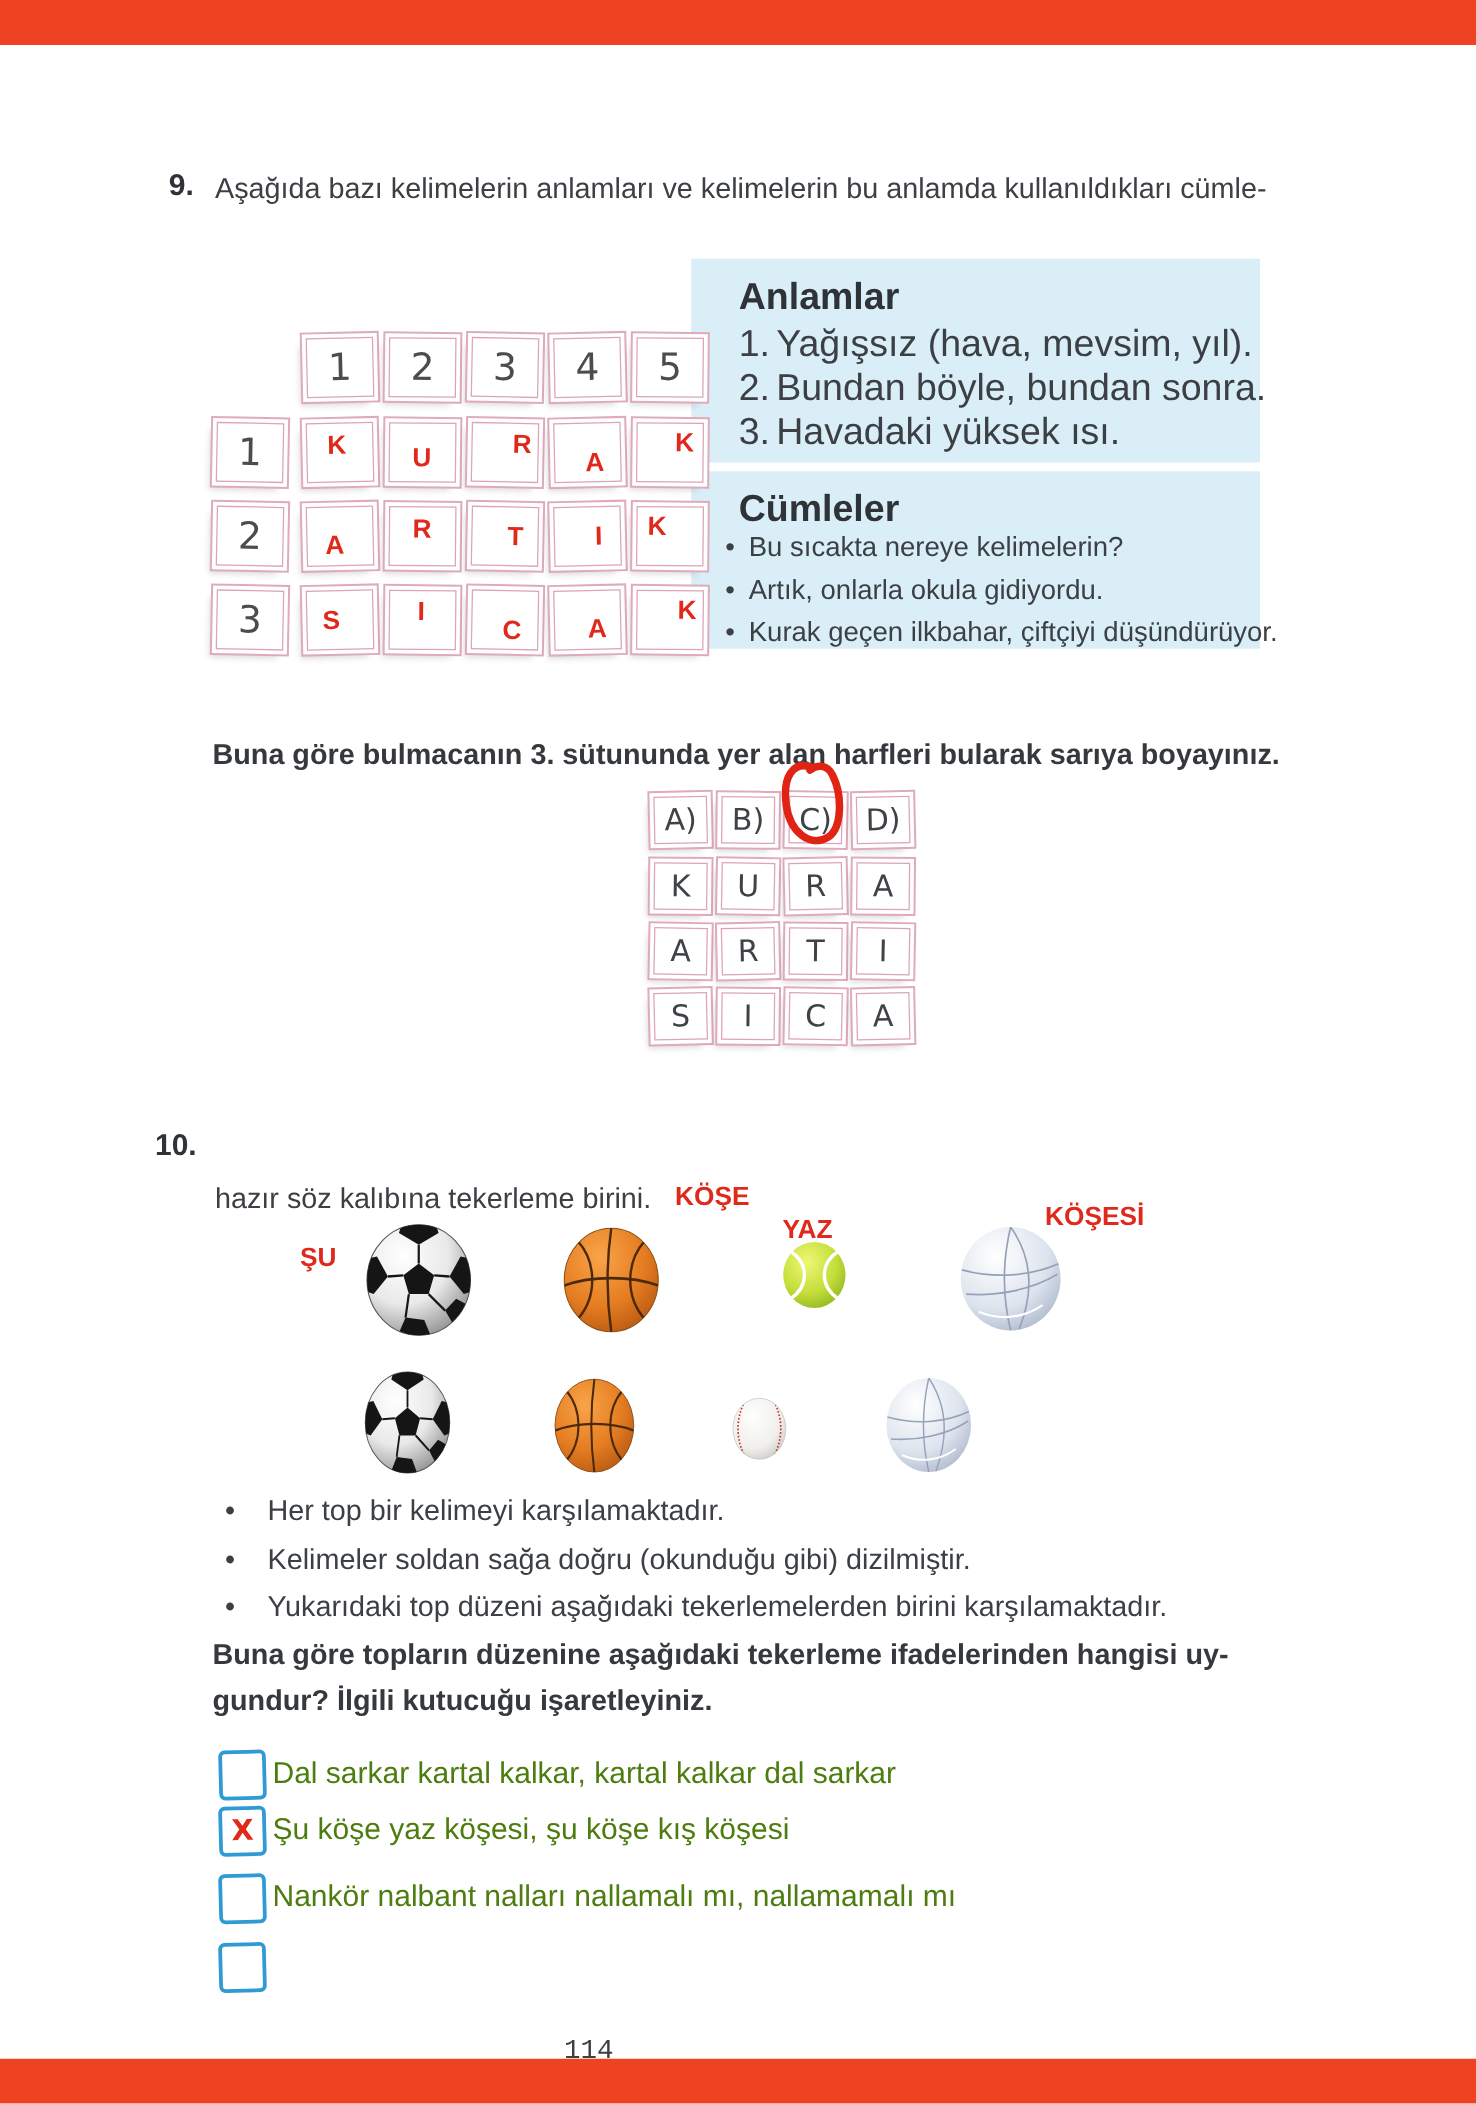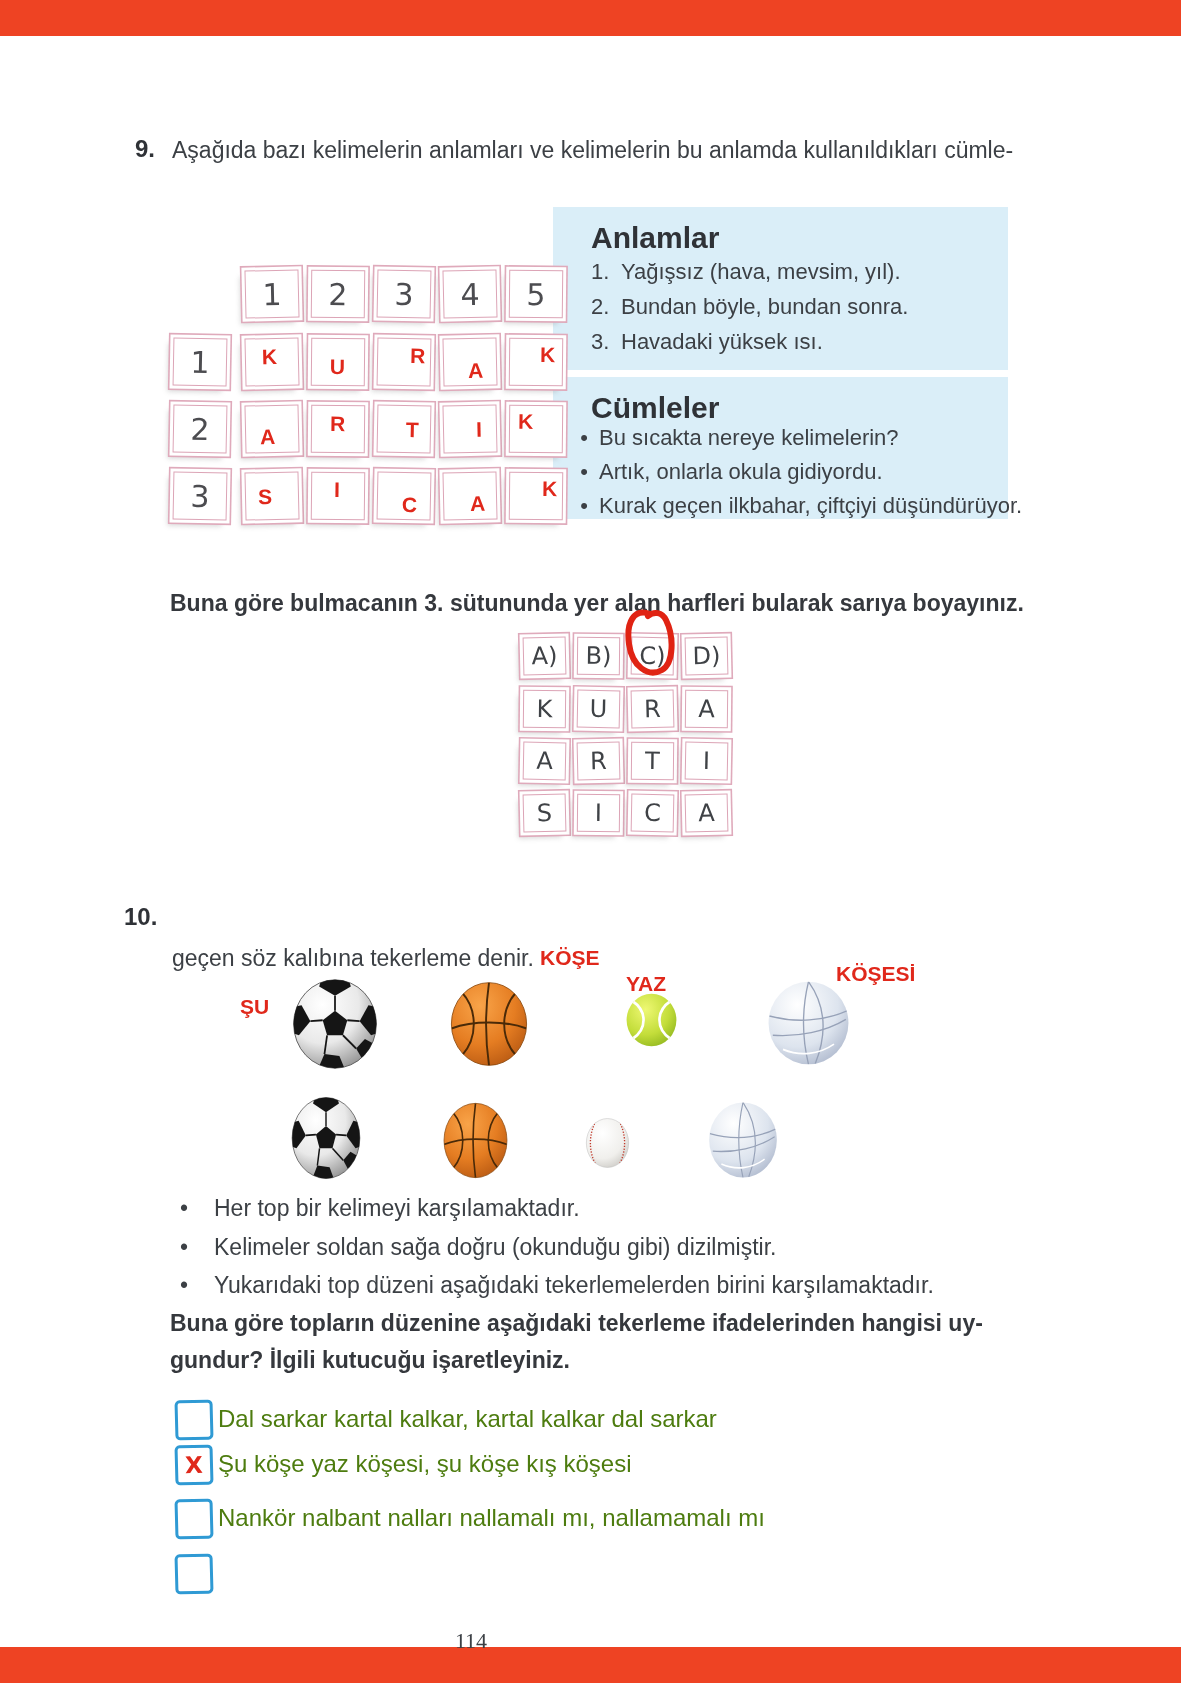--- a/index.html
+++ b/index.html
@@ -9,21 +9,21 @@
   .band.top{top:0}.band.bottom{top:1647px}
 
   .abs{position:absolute;}
   .btxt{font-size:23px;color:#3c4045;line-height:30px;white-space:nowrap;}
   .bold{font-weight:700;color:#35383d;}
   .qnum{font-weight:700;font-size:24px;color:#2f3237;}
 
   
   .bluebox{position:absolute;left:553px;width:455px;background:#daeef8;}
   .bluebox .title{font-weight:700;font-size:30px;color:#2f3237;margin:14px 0 0 38px;}
-  .bitem{position:absolute;left:38px;font-size:22px;color:#3c4045;white-space:nowrap;}
+  .bitem{position:absolute;left:38px;font-size:30px;color:#3c4045;white-space:nowrap;}
   .bitem .n{display:inline-block;width:30px;}
   .sitem{position:absolute;left:16px;font-size:22px;color:#3c4045;white-space:nowrap;}
   .sitem .dot{display:inline-block;width:30px;text-align:center;}
 
   
   .pcell{position:absolute;background:#fff;border:1.4px solid #dca4b6;
          box-shadow:0 0 0 3px #ffffff,0 0 0 4.6px #dfaabb,-5px 6px 5px rgba(120,120,120,.28);}
   .pcell:nth-child(3n){transform:rotate(1.1deg);}
   .pcell:nth-child(3n+1){transform:rotate(-1.3deg);}
   .pcell:nth-child(3n+2){transform:rotate(.6deg);}
@@ -39,21 +39,21 @@
   .bullet-line .dot{display:inline-block;width:34px;text-align:left;padding-left:8px;}
 
   
   .chk{position:absolute;left:175px;width:32px;height:34px;background:#fff;
        border:3.5px solid #2f9ad4;border-radius:5px;transform:rotate(-1.5deg);
        display:flex;align-items:center;justify-content:center;
        font-size:23px;font-weight:700;color:#e0281b;font-family:"DejaVu Sans",sans-serif;}
   .opt-text{position:absolute;left:218px;font-size:24px;color:#4d7c0f;white-space:nowrap;}
 
   .pagenum{position:absolute;left:0;top:1628px;width:942px;text-align:center;
-           font-size:22px;color:#3c4045;font-family:Liberation Serif, serif;}
+           font-size:22px;color:#3c4045;font-family:Liberation Mono, monospace;}
   svg{display:block;}
 </style>
 </head>
 <body>
 
 <div class="page">
 
   <div class="band top"></div>
   <div class="band bottom"></div>
 
@@ -247,21 +247,21 @@
     <div class="pcell hand mcell" style="left:59px;top:162px;width:41px;height:36px">I</div>
     <div class="pcell hand mcell" style="left:113px;top:162px;width:41px;height:36px">C</div>
     <div class="pcell hand mcell" style="left:167px;top:162px;width:41px;height:36px">A</div>
   </div>
 
   <svg class="abs" style="left:620px;top:606px" width="58" height="76" viewBox="0 0 58 76">
     <path d="M30,8 C14,2 6,16 9,38 C12,60 28,72 42,64 C54,57 54,30 46,14 C42,6 34,5 28,10" fill="none" stroke="#e02313" stroke-width="6" stroke-linecap="round"></path>
   </svg>
 
   <div class="abs qnum" style="left:124px;top:903px">10.</div>
-  <div class="abs btxt" style="left:172px;top:943px">geçen söz kalıbına tekerleme denir.</div>
+  <div class="abs btxt" style="left:172px;top:943px">hazır söz kalıbına tekerleme birini.</div>
 
   <div class="rlabel" style="left:540px;top:946px">KÖŞE</div>
   <div class="rlabel" style="left:626px;top:972px">YAZ</div>
   <div class="rlabel" style="left:836px;top:962px">KÖŞESİ</div>
   <div class="rlabel" style="left:240px;top:995px">ŞU</div>
 
   <svg class="abs" style="left:291px;top:977px" width="88" height="94" viewBox="0 0 100 100" preserveAspectRatio="none">
       <use href="#sym-soccer"></use>
     </svg>
   <svg class="abs" style="left:449px;top:980px" width="80" height="88" viewBox="0 0 100 100" preserveAspectRatio="none">

